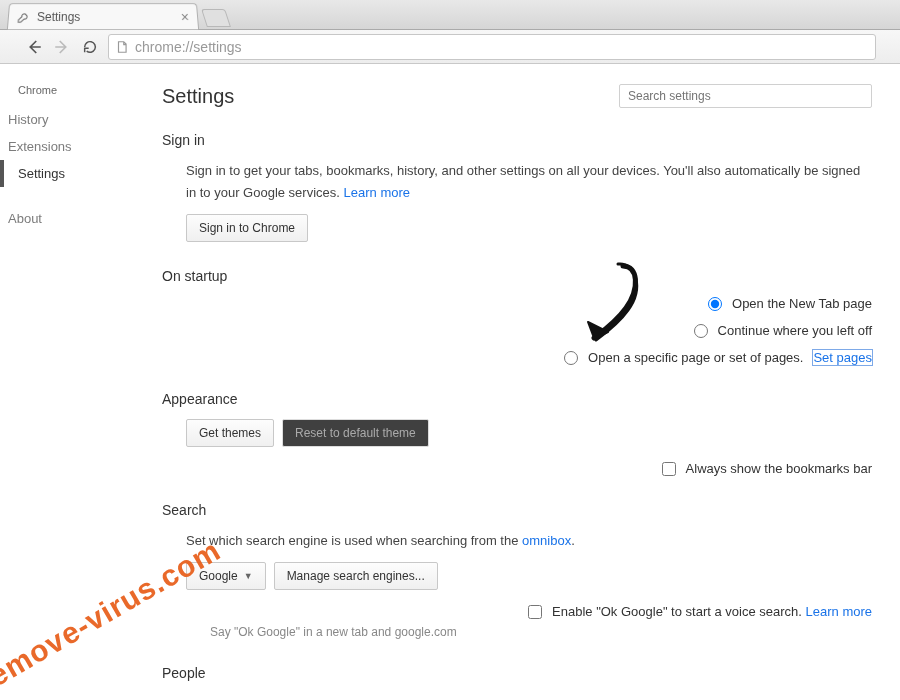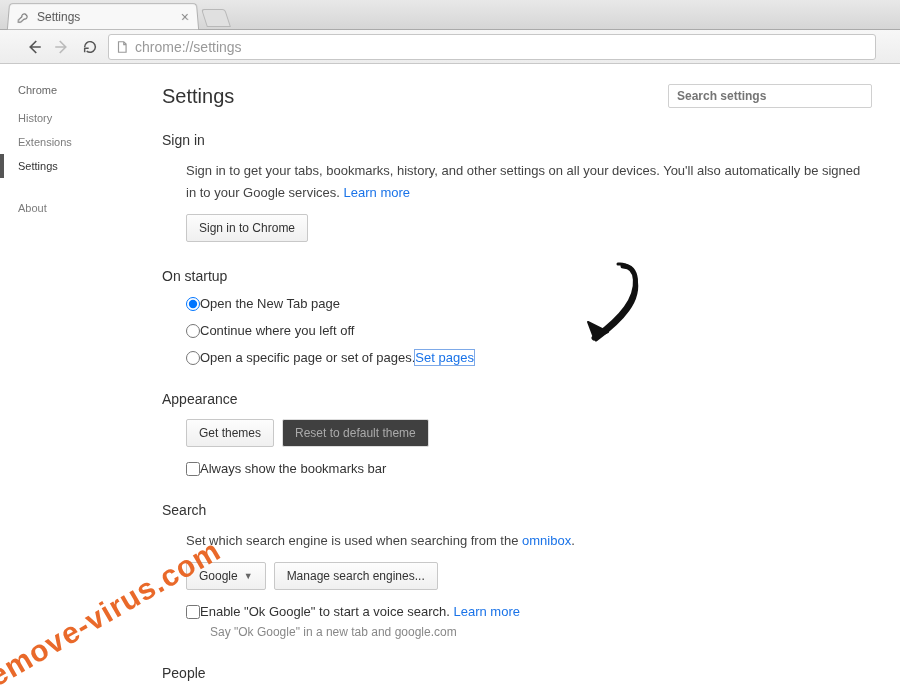--- a/index.html
+++ b/index.html
@@ -16,41 +16,41 @@
     .toolbar .navbtn { width: 20px; height: 20px; display: flex; align-items: center; justify-content: center; color: #555; }
     .toolbar .navbtn.disabled { color: #bbb; }
     .omnibox { flex: 1; height: 26px; border: 1px solid #c7c7c7; border-radius: 3px; background: #fff; display: flex; align-items: center; padding: 0 6px; gap: 6px; font-size: 14px; color: #999; }
     .omnibox .url-text { color: #999; }
 
     
     .page { display: flex; position: absolute; top: 64px; left: 0; right: 0; bottom: 0; }
 
     .sidebar { width: 150px; padding-top: 20px; }
     .sidebar h2 { font-size: 11px; font-weight: 400; color: #666; padding: 0 18px 10px; }
-    .sidebar-item { display: block; padding: 6px 18px; font-size: 11px; color: #7c7c7c; cursor: pointer; }
+    .sidebar-item { display: block; padding: 6px 8px; font-size: 13px; color: #7c7c7c; cursor: pointer; }
     .sidebar-item.active { color: #333; border-left: 4px solid #555; padding-left: 14px; }
     .sidebar-gap { height: 18px; }
 
     .content { flex: 1; padding: 20px 28px 0 12px; position: relative; }
     .title-row { display: flex; align-items: center; justify-content: space-between; margin-bottom: 24px; }
     .title-row h1 { font-size: 20px; font-weight: 400; color: #333; }
-    .search-settings { width: 204px; height: 24px; border: 1px solid #d0d0d0; border-radius: 2px; font-size: 12px; padding: 0 8px; color: #888; font-weight: bold; }
+    .search-settings { width: 253px; height: 24px; border: 1px solid #d0d0d0; border-radius: 2px; font-size: 12px; padding: 0 8px; color: #888; }
 
     .section { margin-bottom: 26px; }
     .section h3 { font-size: 14px; font-weight: 400; color: #333; margin-bottom: 12px; }
     .section .body { padding-left: 24px; font-size: 13px; color: #333; }
     .section p { line-height: 1.7; color: #444; margin-bottom: 10px; }
     a.link { color: #1a73e8; text-decoration: none; }
     a.link.outlined { outline: 1px solid #7da9e8; }
 
     .btn { display: inline-flex; align-items: center; height: 28px; padding: 0 12px; font-size: 12px; color: #333; background: linear-gradient(#fdfdfd, #f0f0f0); border: 1px solid #c8c8c8; border-radius: 2px; cursor: pointer; gap: 6px; }
     .btn.disabled { color: #aaa; background: #404040; border-color: #ddd; cursor: default; }
     .btn .caret { font-size: 9px; color: #666; }
 
-    .radio-row, .check-row { display: flex; align-items: center; margin-bottom: 12px; font-size: 13px; color: #333; }
+    .radio-row, .check-row { display: flex; align-items: center; gap: 10px; margin-bottom: 12px; font-size: 13px; color: #333; justify-content: flex-end; }
     .radio-row input, .check-row input { width: 14px; height: 14px; }
     .helper { font-size: 12px; color: #888; margin-left: 24px; margin-top: -6px; }
 
     .btn-row { display: flex; gap: 8px; margin-bottom: 14px; }
 
     
     .arrow-annot { position: absolute; left: 418px; top: 194px; pointer-events: none; }
 
     
     .watermark { position: absolute; left: -36px; bottom: -14px; font-size: 30px; font-weight: 700; color: #e8621f; transform: rotate(-30deg); transform-origin: left bottom; letter-spacing: 1px; pointer-events: none; opacity: 0.95; }

